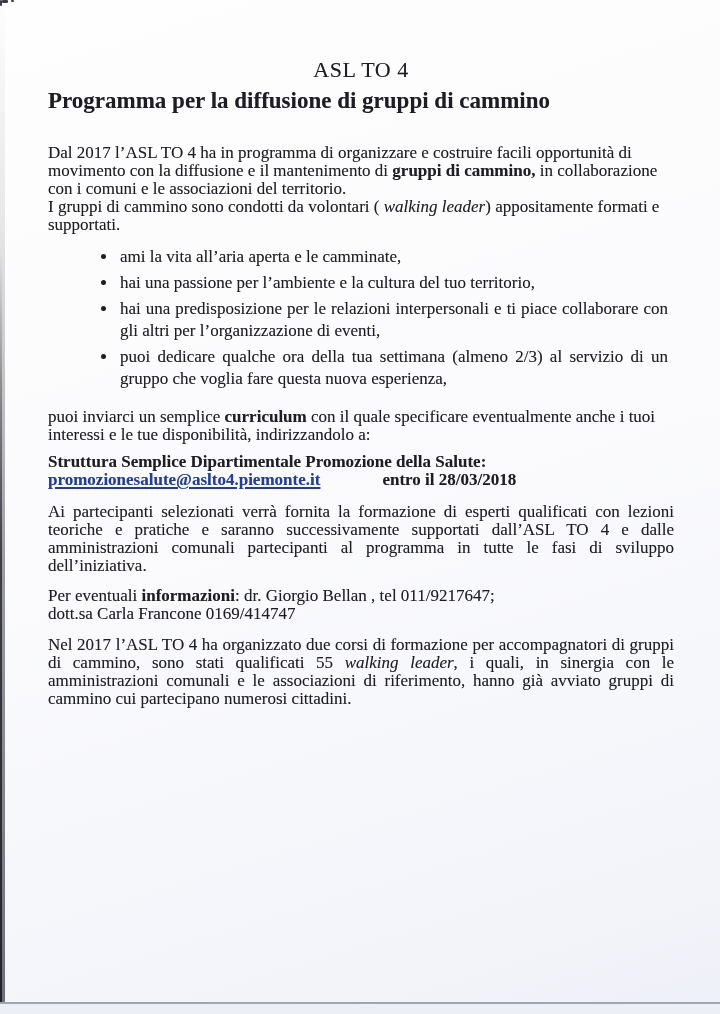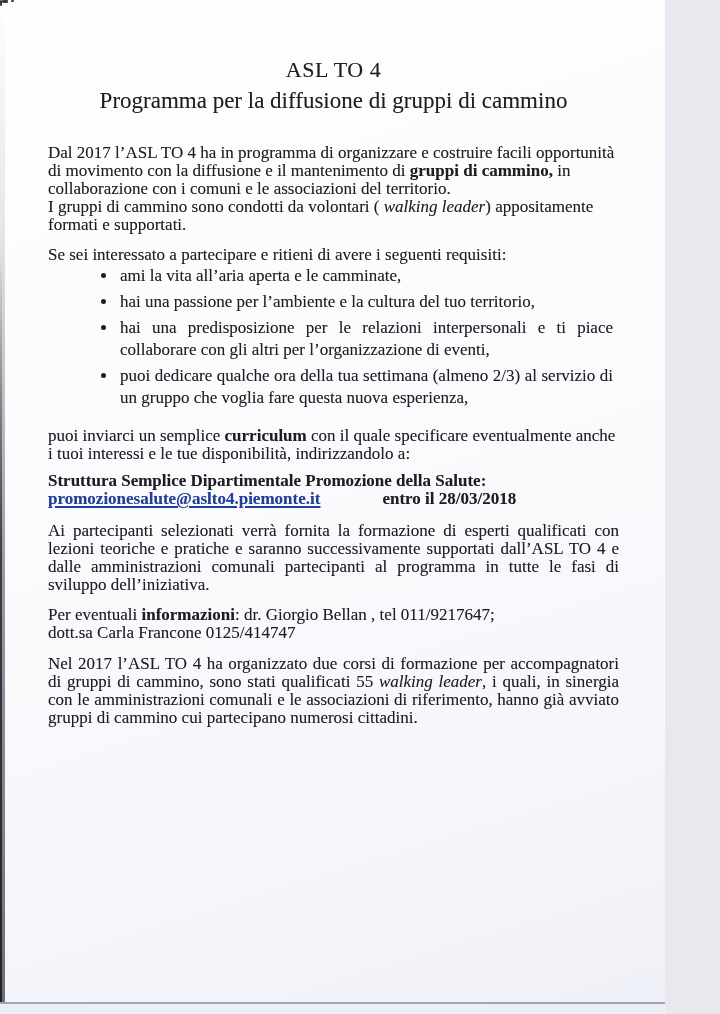--- a/index.html
+++ b/index.html
@@ -2,21 +2,21 @@
 <html lang="it" style="--link-blue: #1e3fa0;"><head>
 <meta charset="utf-8">
 <style>
   html, body {
     margin: 0;
     padding: 0;
     background: #e8e8ee;
   }
   .page {
     position: relative;
-    width: 665px;
+    width: 720px;
     height: 1014px;
     overflow: hidden;
     background: linear-gradient(163deg, #fefefe 0%, #fbfbfd 45%, #f4f5fa 85%, #eef0f7 100%);
     font-family: "Liberation Serif", "DejaVu Serif", serif;
     color: #1d1d23;
   }
   
   .edge-left {
     position: absolute;
     left: 0; top: 0; bottom: 0;
@@ -55,22 +55,21 @@
     font-size: 22px;
     line-height: 27px;
     font-weight: 400;
     text-align: center;
     letter-spacing: 0.5px;
   }
   h2.subtitle {
     margin: 3px 0 29px 0;
     font-size: 23px;
     line-height: 29px;
-    font-weight: 400;
-    text-align: center;
+    font-weight: 700;
   }
   .para {
     margin: 0 0 12px 0;
     font-size: 17px;
     line-height: 18px;
   }
   .para.tight   { margin-bottom: 16px; }
   .para.lead-in { margin-bottom: 0; }
   .para.justify { text-align: justify; }
   ul.req-list {
@@ -109,36 +108,35 @@
   <div class="speck s2"></div>
   <div class="speck s3"></div>
 
   <div class="content">
     <h1 class="title">ASL TO 4</h1>
     <h2 class="subtitle">Programma per la diffusione di gruppi di cammino</h2>
 
     <p class="para"><span>Dal 2017 l’ASL TO 4 ha in programma di organizzare e costruire facili opportunità di movimento con la diffusione e il mantenimento di </span><span style="font-weight: 700;">gruppi di cammino,</span><span> in collaborazione con i comuni e le associazioni del territorio.</span><br><span>I gruppi di cammino sono condotti da volontari ( </span><span style="font-style: italic;">walking leader</span><span>) appositamente formati e supportati.</span></p>
 
 
-    <p class="para lead-in"><span>Se sei interessato a partecipare e ritieni di avere i seguenti requisiti:</span></p>
     <ul class="req-list">
         <li><span>ami la vita all’aria aperta e le camminate,</span></li>
         <li><span>hai una passione per l’ambiente e la cultura del tuo territorio,</span></li>
         <li><span>hai una predisposizione per le relazioni interpersonali e ti piace collaborare con gli altri per l’organizzazione di eventi,</span></li>
         <li><span>puoi dedicare qualche ora della tua settimana (almeno 2/3) al servizio di un gruppo che voglia fare questa nuova esperienza,</span></li>
       </ul>
 
     <p class="para curriculum"><span>puoi inviarci un semplice </span><span style="font-weight: 700;">curriculum</span><span> con il quale specificare eventualmente anche i tuoi interessi e le tue disponibilità, indirizzandolo a:</span></p>
 
     <p class="para contact">
       <span class="bold-line"><span style="font-weight: 700;">Struttura Semplice Dipartimentale Promozione della Salute:</span></span><br>
       <a href="#" class="email-link">promozionesalute@aslto4.piemonte.it</a><span class="deadline">entro il 28/03/2018</span>
     </p>
 
     <p class="para justify"><span>Ai partecipanti selezionati verrà fornita la formazione di esperti qualificati con lezioni teoriche e pratiche e saranno successivamente supportati dall’ASL TO 4 e dalle amministrazioni comunali partecipanti al programma in tutte le fasi di sviluppo dell’iniziativa.</span></p>
 
-    <p class="para" style="margin-bottom:13px"><span>Per eventuali </span><span style="font-weight: 700;">informazioni</span><span>: dr. Giorgio Bellan , tel 011/9217647;</span><br><span>dott.sa Carla Francone 0125/414747</span></p>
+    <p class="para" style="margin-bottom:13px"><span>Per eventuali </span><span style="font-weight: 700;">informazioni</span><span>: dr. Giorgio Bellan , tel 011/9217647;</span><br><span>dott.sa Carla Francone 0169/414747</span></p>
 
     <p class="para justify"><span>Nel 2017 l’ASL TO 4 ha organizzato due corsi di formazione  per accompagnatori di gruppi di cammino, sono stati qualificati 55 </span><span style="font-style: italic;">walking leader</span><span>, i quali, in sinergia con le amministrazioni comunali e le associazioni di riferimento, hanno già avviato gruppi di cammino cui partecipano numerosi cittadini.</span></p>
   </div>
 
   <div class="bottom-edge"></div>
 </div>
 
 </body></html>

